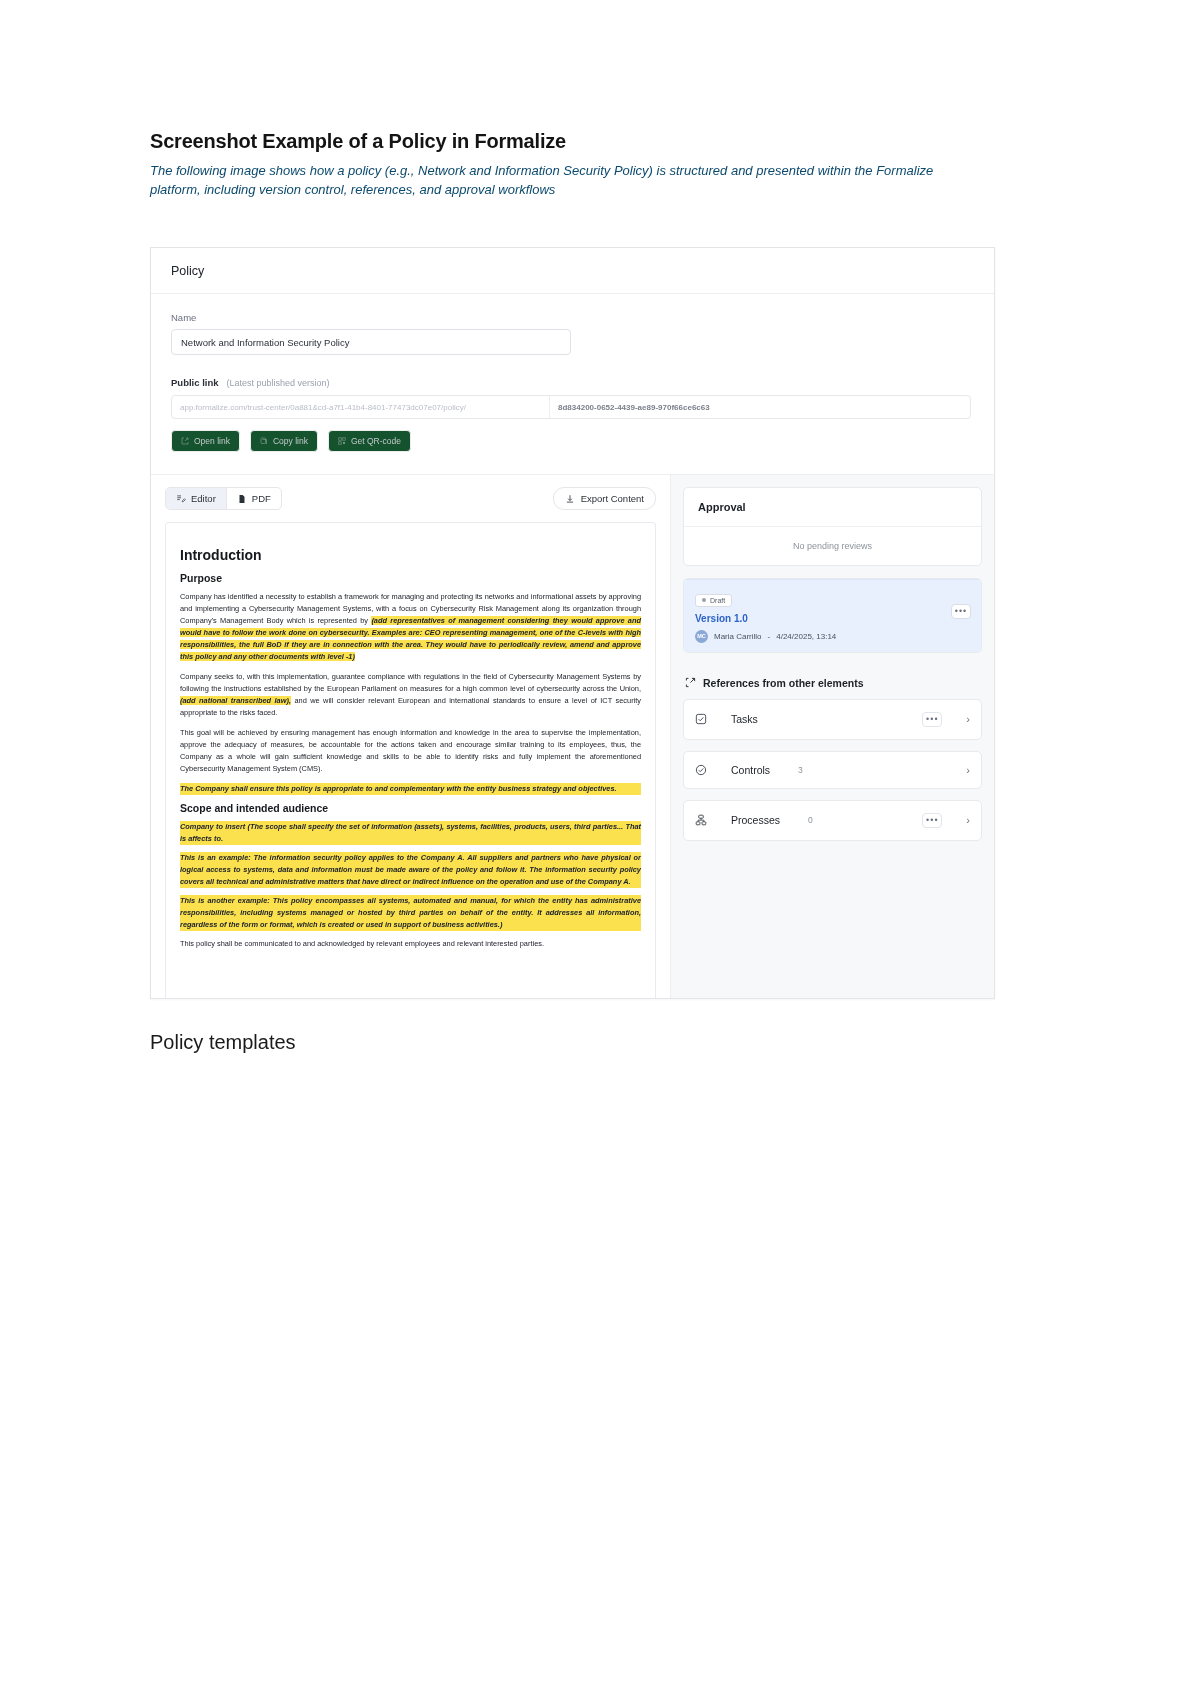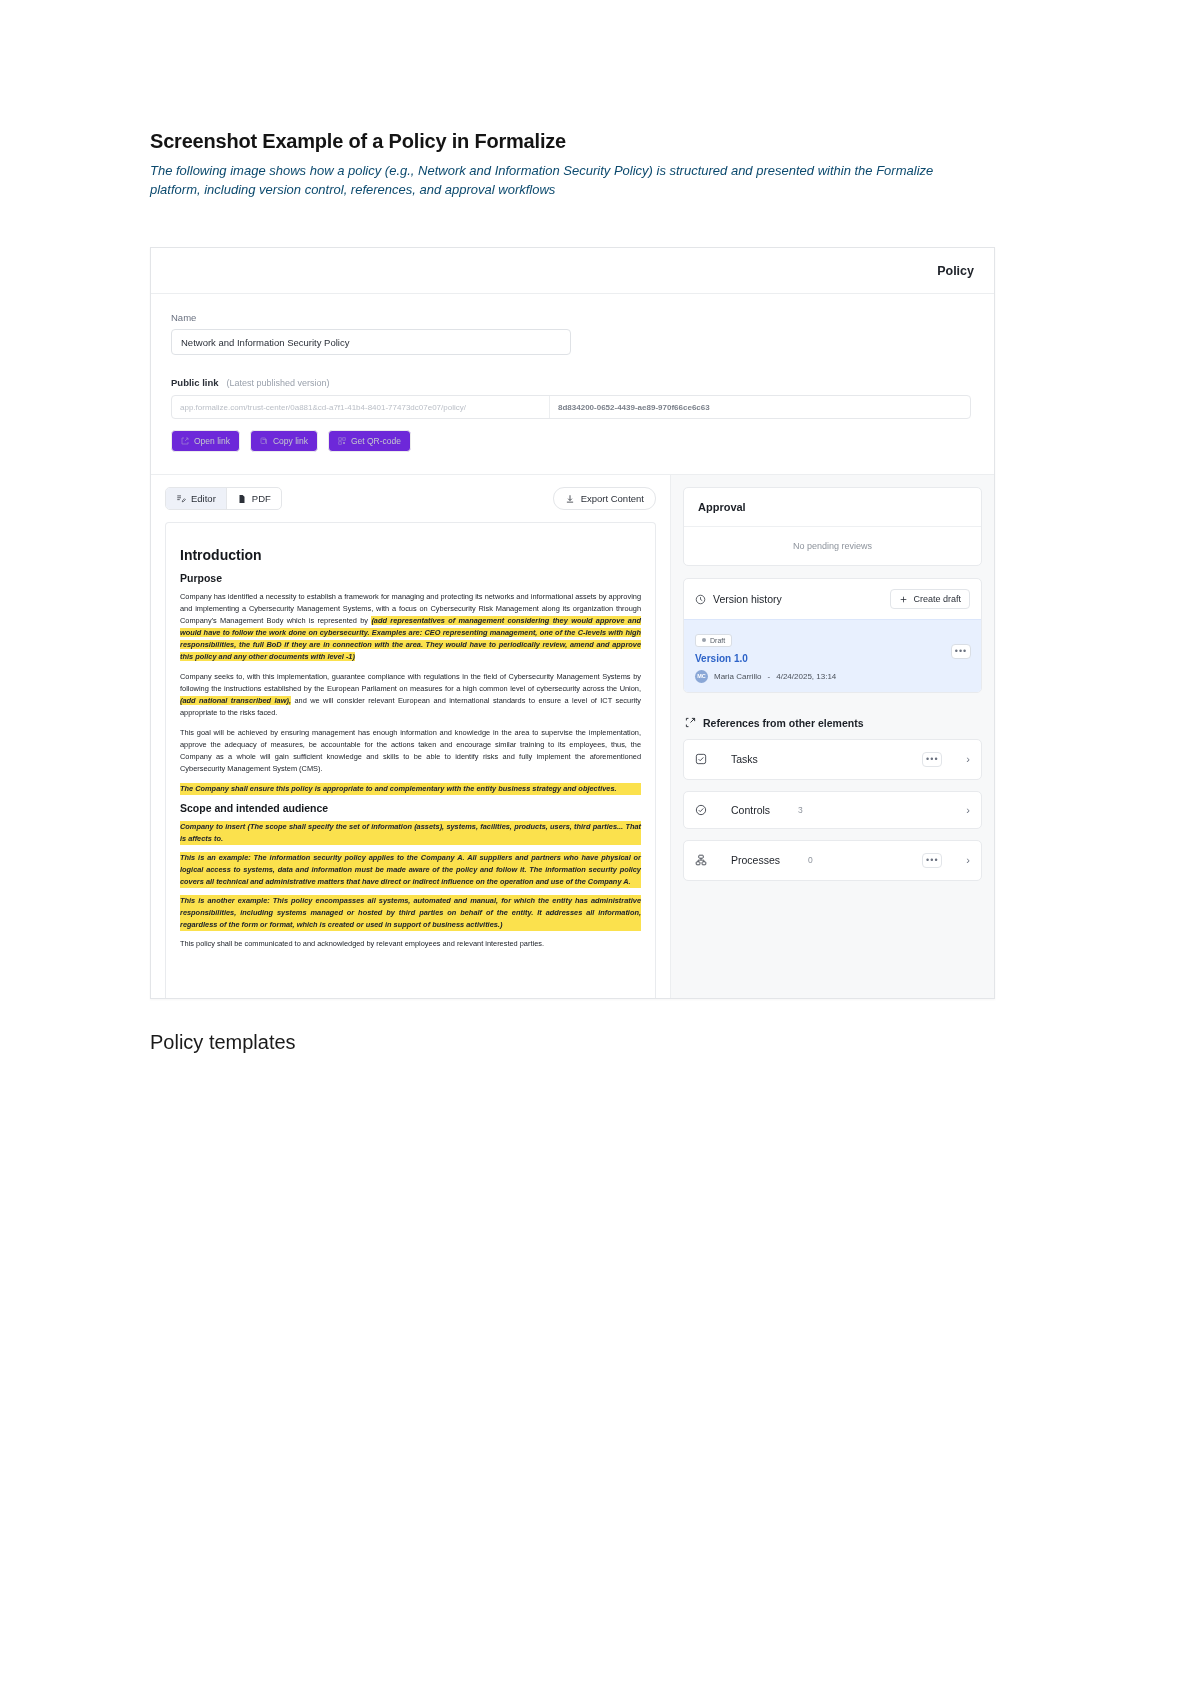--- a/index.html
+++ b/index.html
@@ -46,23 +46,22 @@
     overflow: hidden;
   }
 
   .shot-header {
     height: 46px;
     display: flex;
     align-items: center;
     padding: 0 20px;
     border-bottom: 1px solid #eceef0;
     font-size: 12.5px;
-    font-weight: 700;
+    font-weight: 400;
     color: #20242b;
-    justify-content: flex-end;
   }
 
   .shot-meta {
     padding: 18px 20px 22px 20px;
     border-bottom: 1px solid #eceef0;
     background: #fff;
   }
   .field-label {
     font-size: 9.5px;
     color: #6a7180;
@@ -120,21 +119,21 @@
   .ghost-btn {
     height: 22px;
     border: 1px solid #ececec;
     border-radius: 4px;
     display: flex;
     align-items: center;
     gap: 5px;
     padding: 0 9px;
     font-size: 8.5px;
     color: #c4c8ce;
-    background: #6d28d9;
+    background: #14532d;
   }
   .ghost-btn svg { opacity: .55; }
 
   
   .shot-body {
     display: flex;
     background: #f7f8f9;
     min-height: 500px;
   }
   .editor-col {
@@ -436,35 +435,20 @@
       </div>
 
       <div class="side-col">
 
         <div class="card">
           <div class="card-title">Approval</div>
           <div class="card-empty">No pending reviews</div>
         </div>
 
         <div class="card">
-          <div class="vh-head">
-            <div class="vh-left">
-              <svg width="11" height="11" viewBox="0 0 16 16">
-                <circle cx="8" cy="8" r="6.2" fill="none" stroke="#3b4049" stroke-width="1.2"></circle>
-                <path d="M8 4.5V8l2.5 1.6" fill="none" stroke="#3b4049" stroke-width="1.2"></path>
-              </svg>
-              <span>Version history</span>
-            </div>
-            <div class="create-draft">
-              <svg width="9" height="9" viewBox="0 0 16 16">
-                <path d="M8 3v10M3 8h10" stroke="#2b3039" stroke-width="1.4"></path>
-              </svg>
-              <span>Create draft</span>
-            </div>
-          </div>
 
           <div class="version-row">
             <span class="badge-draft">
               <i class="dot"></i>
               <span>Draft</span>
             </span>
             <div class="version-name">Version 1.0</div>
             <div class="version-by">
               <span class="avatar">MC</span>
               <span>Maria Carrillo</span>

